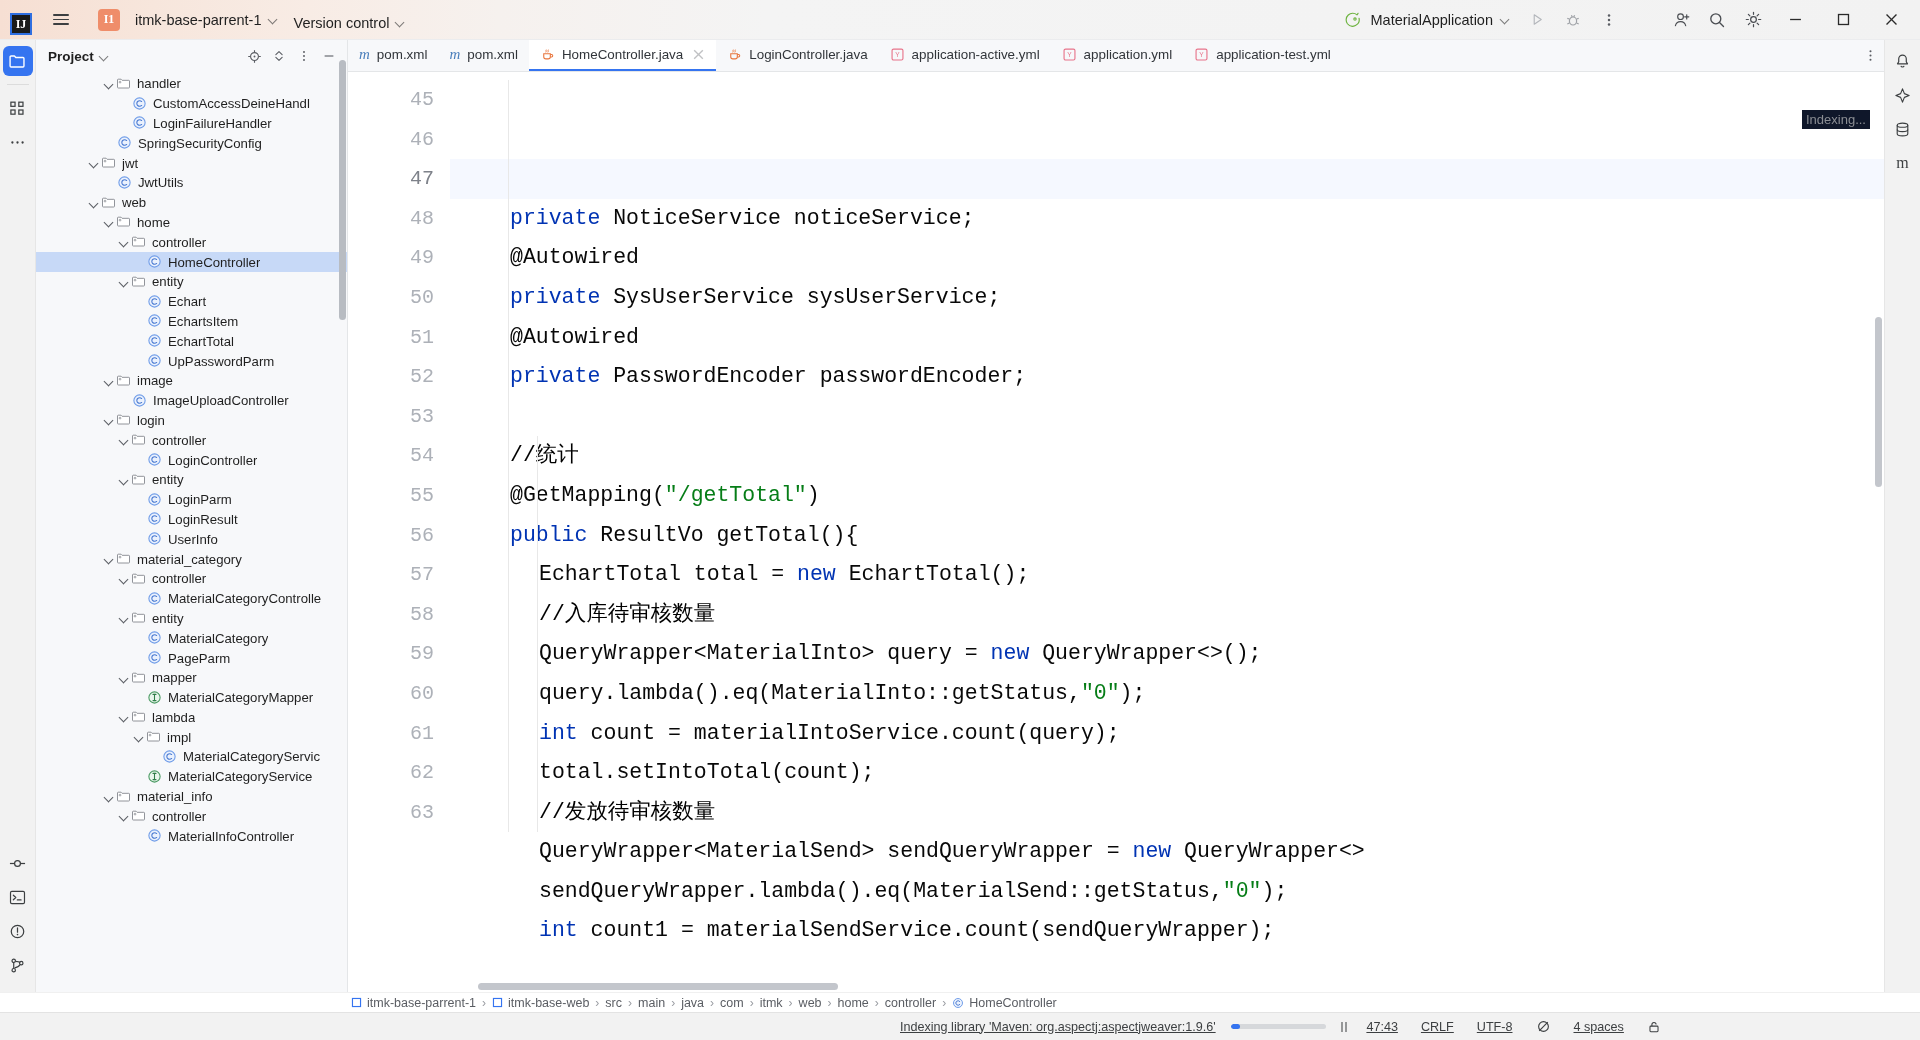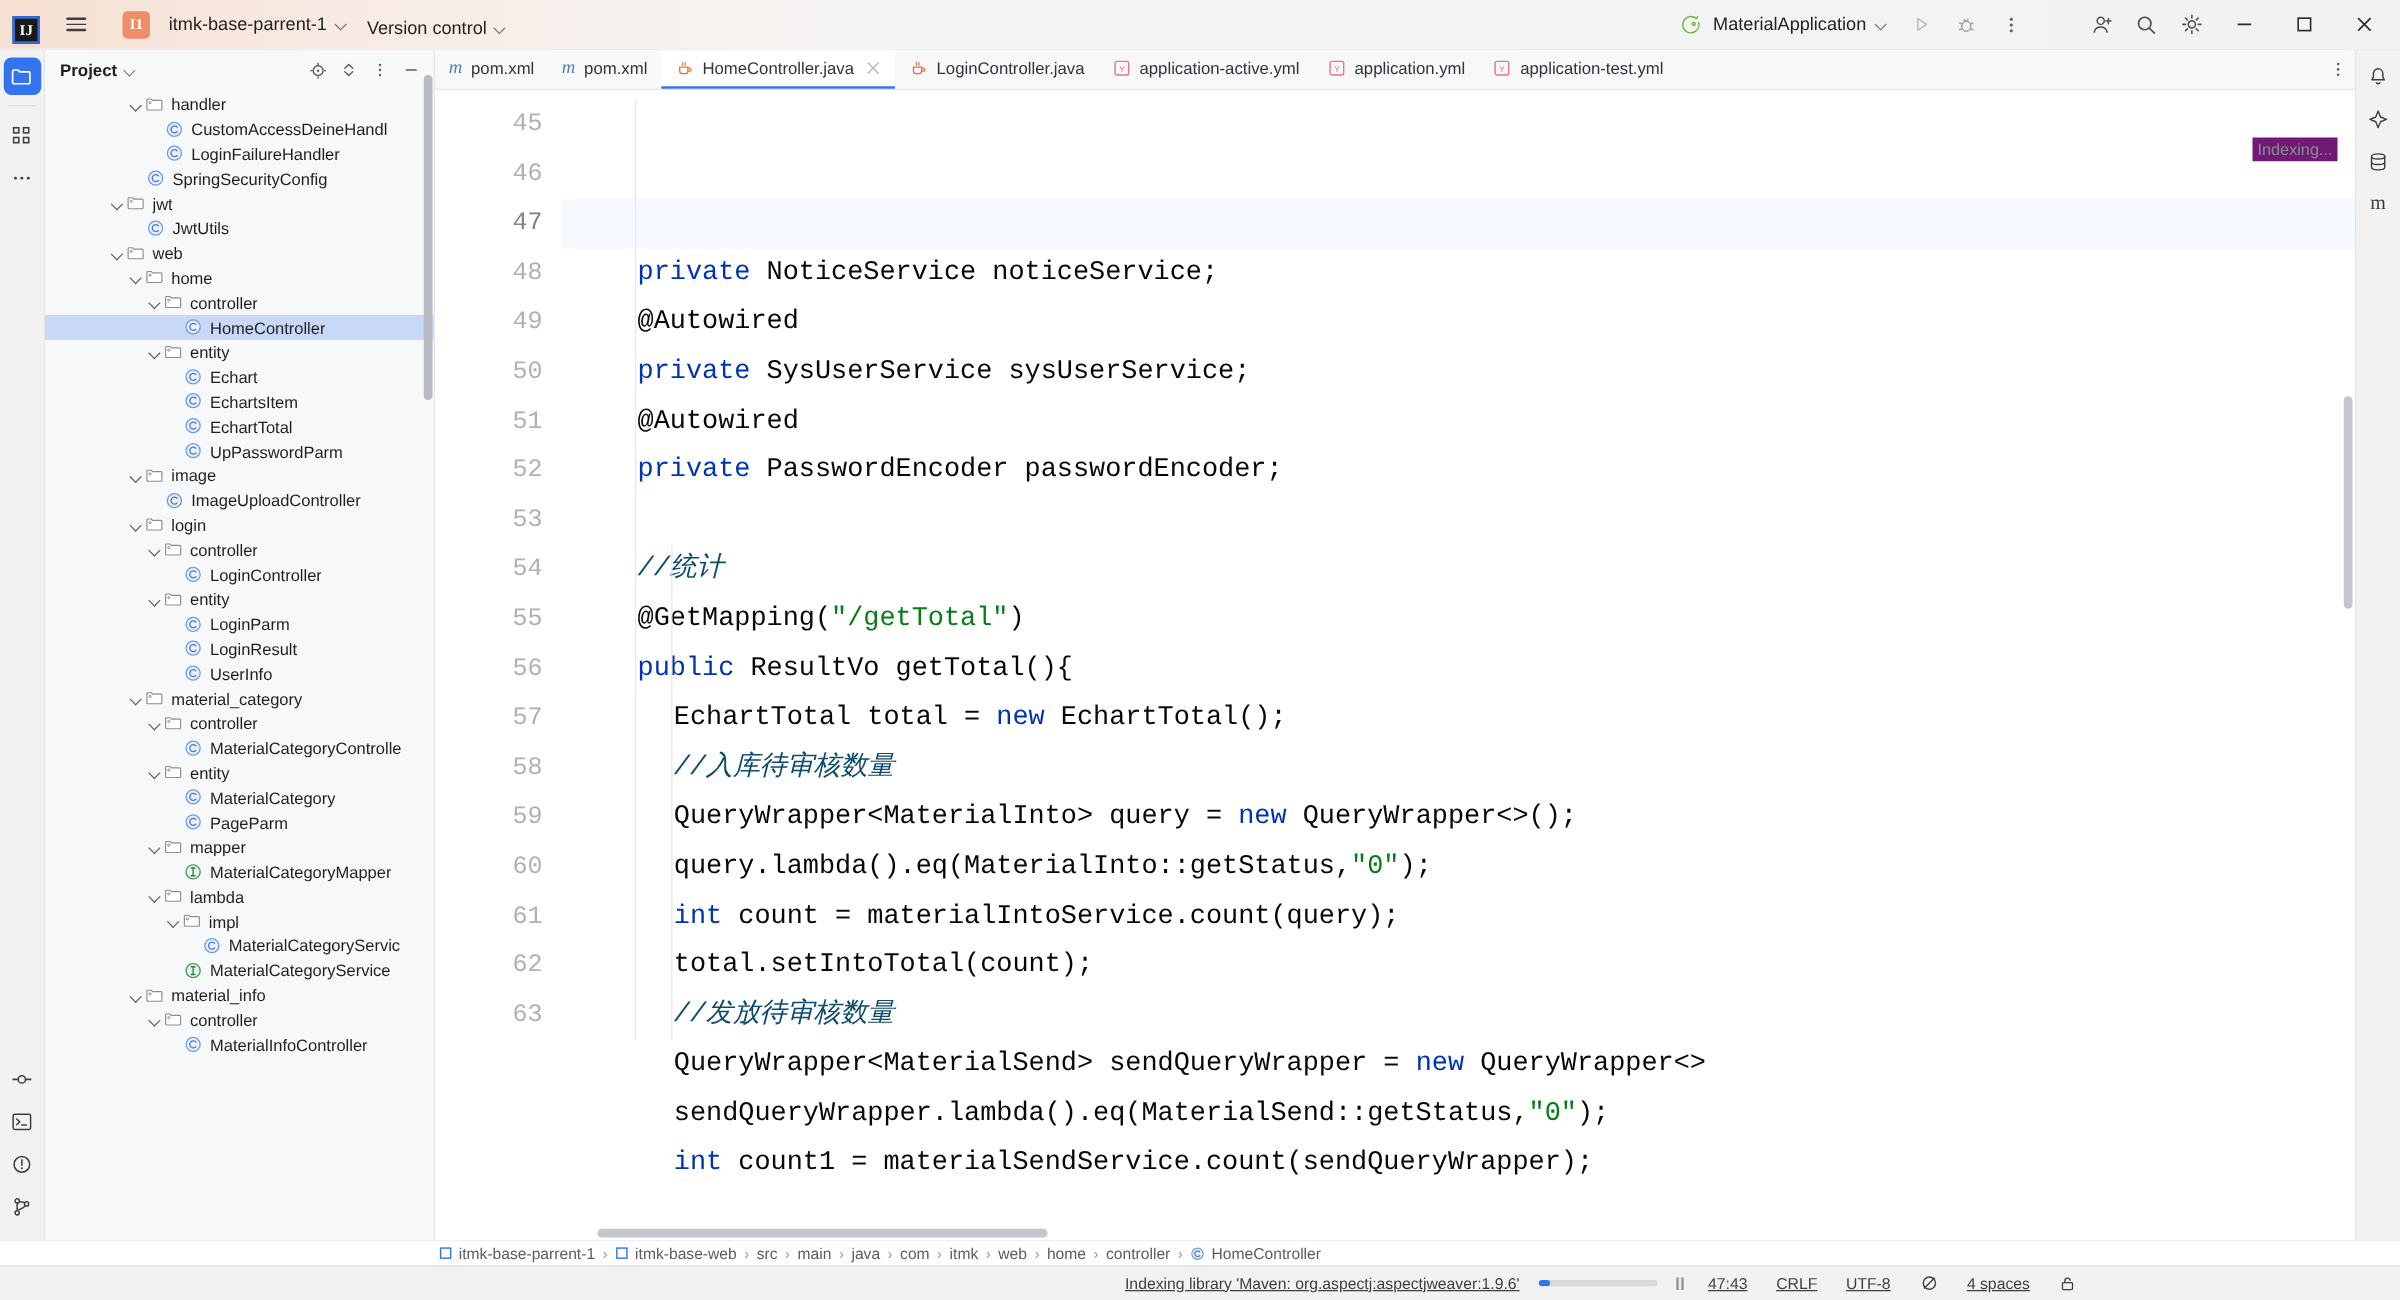--- a/index.html
+++ b/index.html
@@ -109,27 +109,27 @@
   .gutter .gl.cur { color: #7e828a; }
   .code {
     flex: 1 1 auto; position: relative; padding-top: 8px; overflow: hidden;
     font-family: "Liberation Mono", monospace; font-size: 21.5px; line-height: 39.6px; white-space: pre;
     color: #080808; letter-spacing: 0px;
   }
   .cl { height: 39.6px; padding-left: 60px; }
   .hl-line { position: absolute; left: 0; right: 0; height: 39.6px; background: #f5f8ff; }
   .kw { color: #0033b3; }
   .str { color: #067d17; }
-  .cmt { color: #0c4a6e; font-style: italic; }
+  .cmt { color: #000000; }
   .indent-guide { position: absolute; width: 1px; background: #e8e8e8; }
 
   .ed-scroll-v { position: absolute; right: 2px; width: 7px; background: #c3c6cc; border-radius: 4px; }
   .ed-scroll-h { position: absolute; bottom: 2px; height: 7px; background: #c3c6cc; border-radius: 4px; }
   .indexing-badge {
-    position: absolute; right: 14px; top: 38px; font-size: 13px; color: #8a8d93; background: #701a75;
+    position: absolute; right: 14px; top: 38px; font-size: 13px; color: #8a8d93; background: #0f172a;
     padding: 2px 4px;
   }
 
   
   .rrail {
     width: 36px; flex: 0 0 36px; background: #f2f2f2; border-left: 1px solid #e6e6e6;
     display: flex; flex-direction: column; align-items: center; padding-top: 6px; gap: 4px;
   }
 
   

